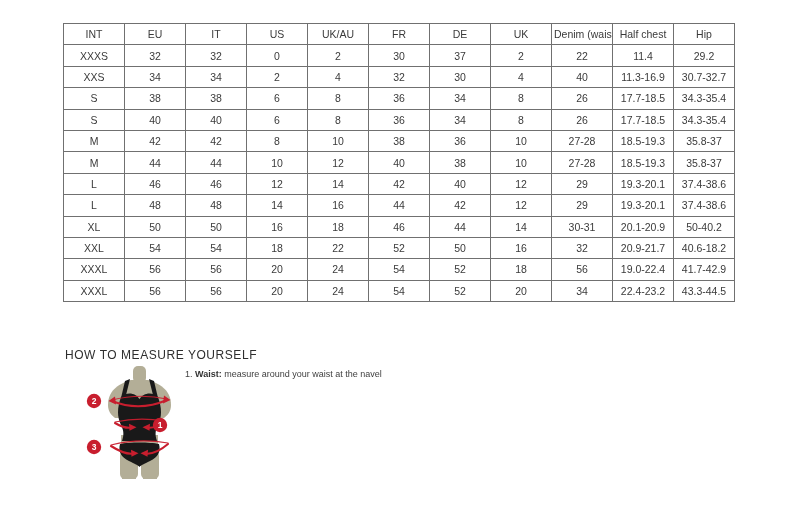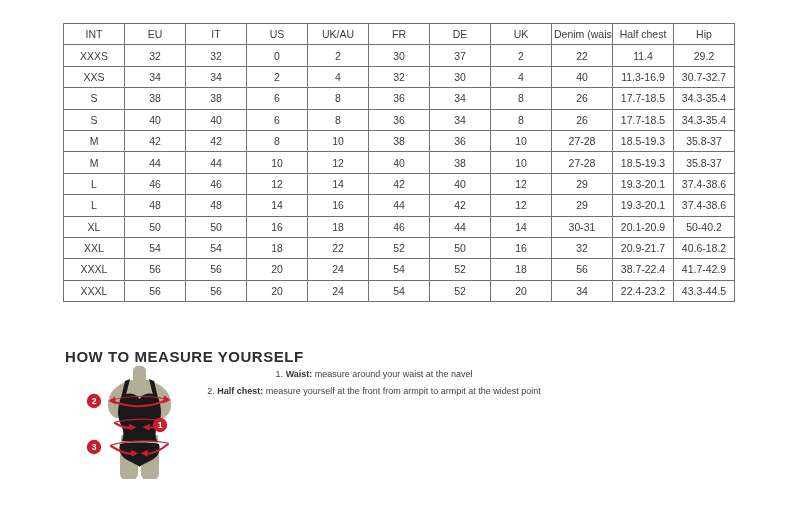--- a/index.html
+++ b/index.html
@@ -30,28 +30,28 @@
     vertical-align:middle;
     font-size:10.5px;
     font-weight:normal;
     color:var(--text-color);
     white-space:nowrap;
     overflow:hidden;
   }
   
   .measure-title{
     position:absolute;left:65px;top:348px;
-    font-size:15px;font-weight:700;letter-spacing:.55px;
+    font-size:12px;font-weight:400;letter-spacing:.55px;
     color:#2e2e2e;
   }
   .figure-wrap{
     position:absolute;left:81px;top:365px;width:112px;height:116px;
   }
   .steps{
-    position:absolute;left:164px;top:370px;width:420px;text-align:center;
+    position:absolute;left:185px;top:370px;width:420px;
   }
   .step{
     font-size:9px;line-height:9px;color:#3f3f3f;
     margin-bottom:7.5px;white-space:nowrap;
   }
   .step .lbl{font-weight:700;color:#333;}
   
   .skin{fill:var(--mannequin-skin);}
   .garment{fill:var(--garment-black);}
   .red-line{stroke:var(--accent-red);fill:none;stroke-width:2.1;stroke-linecap:round;}
@@ -215,21 +215,21 @@
       <tr>
         <td>XXXL</td>
         <td>56</td>
         <td>56</td>
         <td>20</td>
         <td>24</td>
         <td>54</td>
         <td>52</td>
         <td>18</td>
         <td>56</td>
-        <td>38.7-22.4</td>
+        <td>19.0-22.4</td>
         <td>41.7-42.9</td>
       </tr>
       <tr>
         <td>XXXL</td>
         <td>56</td>
         <td>56</td>
         <td>20</td>
         <td>24</td>
         <td>54</td>
         <td>52</td>
@@ -298,18 +298,13 @@
     </g>
   </svg>
 </div>
 
 <div class="steps">
   <div class="step">
     <span>1.</span>
     <span class="lbl">Waist:</span>
     <span>measure around your waist at the navel</span>
   </div>
-  <div class="step">
-    <span>2.</span>
-    <span class="lbl">Half chest:</span>
-    <span>measure yourself at the front from armpit to armpit at the widest point</span>
-  </div>
 </div>
 
 </body></html>

